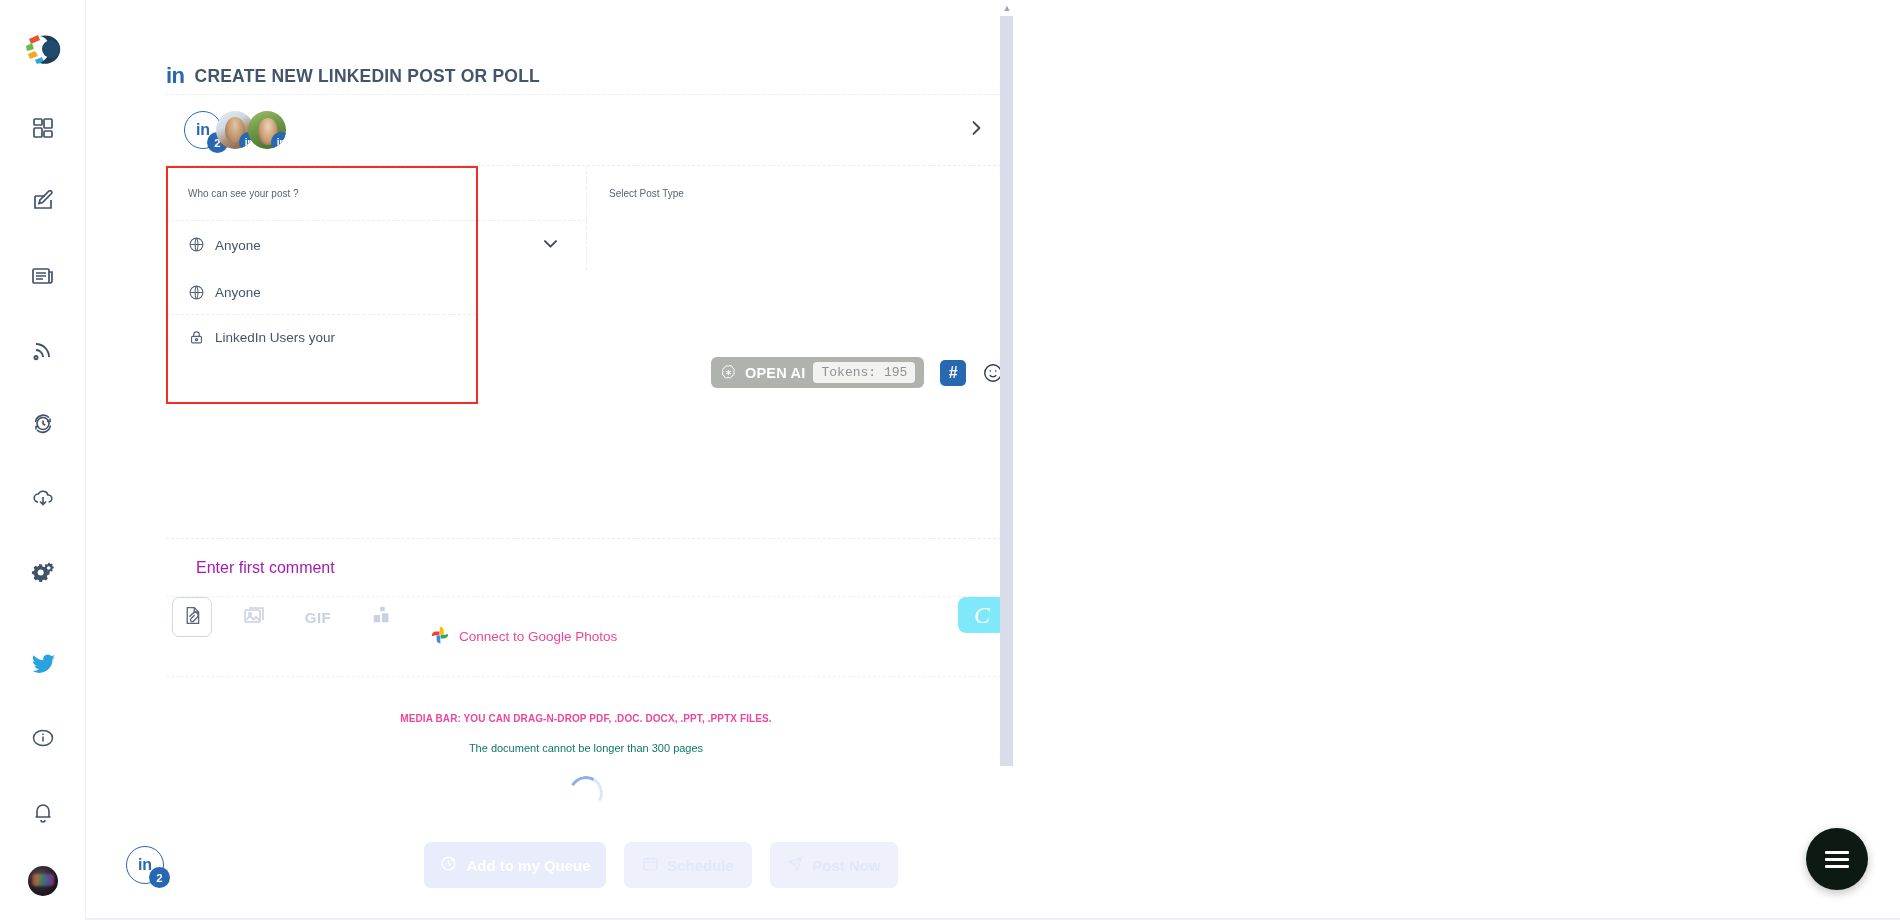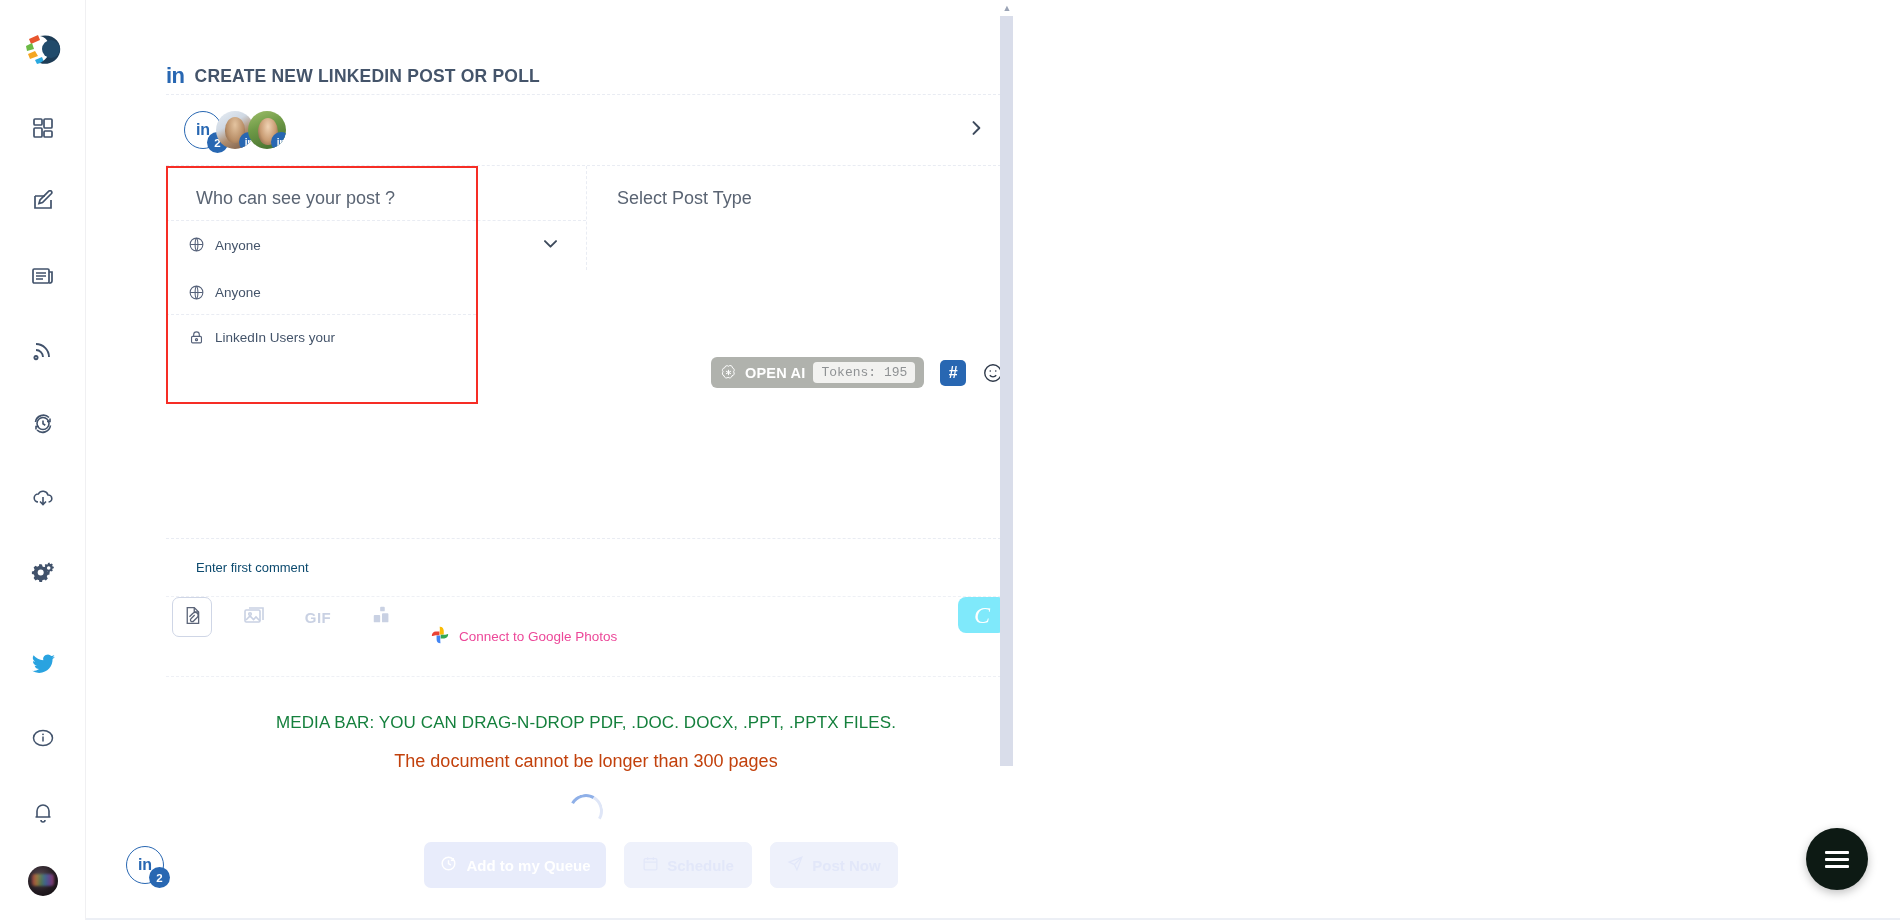--- a/index.html
+++ b/index.html
@@ -88,21 +88,21 @@
     color: #4a5568; cursor: pointer;
   }
 
   
   .options-row {
     position: relative; width: 840px; margin: 0 40px; display: flex;
   }
   .opt-col { width: 420px; position: relative; }
   .opt-col.right { border-left: 1px dashed #e9ecf3; }
   .opt-label {
-    font-size: 18px; color: #5a6473; padding: 22px 0 0 22px; height: 54px; margin-left: 8px;
+    font-size: 10px; color: #5a6473; padding: 22px 0 0 22px; height: 54px;
   }
   .select-row {
     display: flex; align-items: center; justify-content: space-between;
     height: 50px; padding: 0 26px 0 22px; cursor: pointer;
     border-top: 1px dashed #e9ecf3;
   }
   .select-val { display: flex; align-items: center; gap: 10px; font-size: 13.5px; color: #44546a; }
   .chev-down { color: #3d4a5c; }
 
   
@@ -144,21 +144,21 @@
     display: flex; align-items: center; justify-content: center; color: #fff;
     font-weight: 700; font-size: 16px; cursor: pointer;
   }
   .smiley { color: #2f3a4a; cursor: pointer; display:flex; }
 
   
   .comment-row {
     width: 840px; margin: 0 40px; height: 58px; display: flex; align-items: center;
     border-top: 1px dashed #e9ecf3;
   }
-  .comment-ph { padding-left: 30px; font-size: 13px; color: #0c4a6e; }
+  .comment-ph { padding-left: 30px; font-size: 16px; color: #a21caf; }
 
   
   .media-toolbar {
     width: 840px; margin: 0 40px; height: 80px; display: flex; 
     border-top: 1px dashed #eef0f5; position: relative;
   }
   .tool-btn {
     width: 40px; height: 40px; display: flex; align-items: center; justify-content: center;
     cursor: pointer; color: #c9d1e3;
   }
@@ -178,22 +178,22 @@
   .brand-btn .c {
     font-family: "Liberation Serif", serif; font-style: italic;
     font-size: 24px; color: #ffffff; line-height: 1;
   }
 
   
   .dropzone {
     width: 840px; margin: 0 40px; border-top: 1px dashed #eef0f5;
     padding-top: 36px; text-align: center;
   }
-  .dz-line1 { font-size: 17px; color: #15803d; letter-spacing: .1px; }
-  .dz-line2 { font-size: 18px; color: #c2410c; margin-top: 18px; text-align: center; }
+  .dz-line1 { font-size: 10px; color: #ec4899; letter-spacing: .1px; font-weight: bold; }
+  .dz-line2 { font-size: 11px; color: #0f766e; margin-top: 18px; text-align: center; }
   .spinner {
     margin: 22px auto 0 auto; width: 34px; height: 34px; border-radius: 50%;
     border: 3px solid #dfe6f7; border-top-color: #8fb0e8; border-right-color:#dfe6f7;
     border-bottom-color: transparent; border-left-color: transparent;
     transform: rotate(-15deg);
   }
 
   
   .bottom-bar {
     position: absolute; left: 0; bottom: 0; width: 920px; height: 110px;

